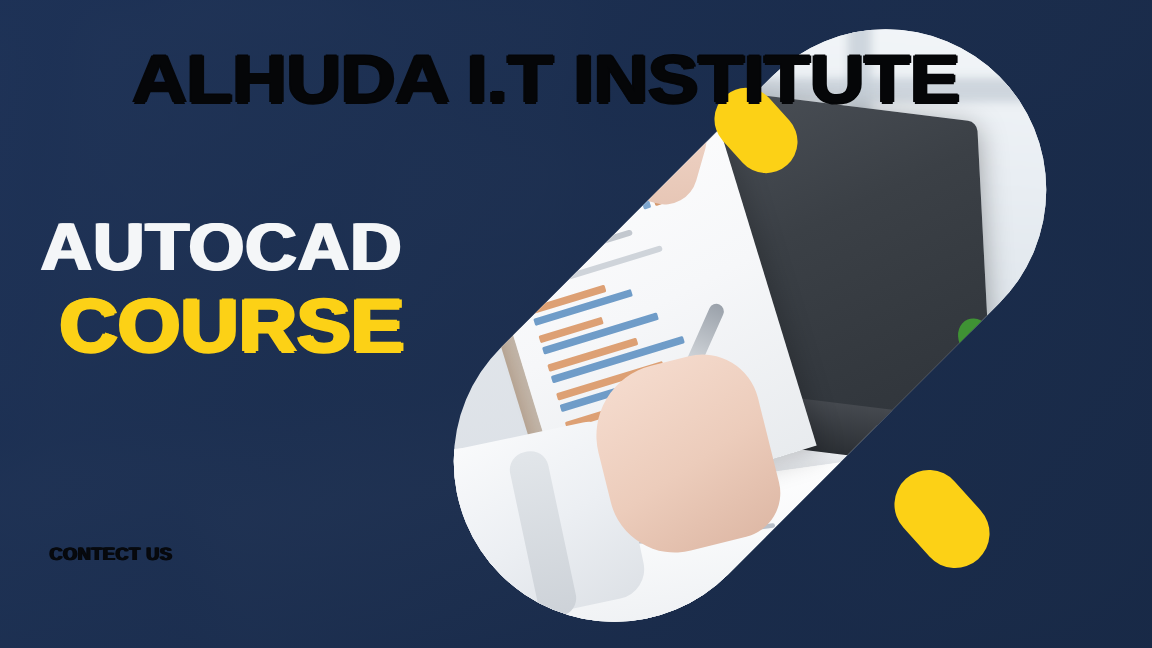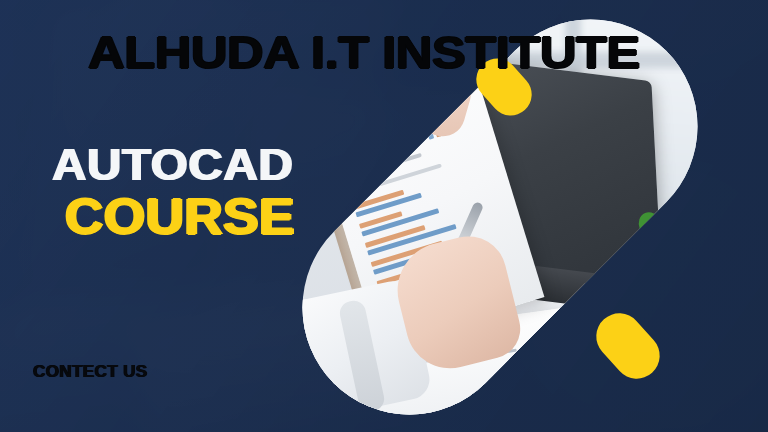--- a/index.html
+++ b/index.html
@@ -333,21 +333,21 @@
     letter-spacing: -0.5px;
     line-height: 1;
     white-space: nowrap;
     transform: scaleX(1.13);
     transform-origin: left center;
     text-shadow: 1px 0 0 #050608, -1px 0 0 #050608, 0 1px 0 #050608, 0 -1px 0 #050608;
   }
 
   .course-block {
     position: absolute;
-    left: 52px;
+    left: 27px;
     top: 142px;
     z-index: 8;
   }
   .line-autocad {
     font-weight: 700;
     font-size: 45px;
     line-height: 1.02;
     letter-spacing: 0.5px;
     color: #f4f6f8;
     white-space: nowrap;
@@ -372,21 +372,21 @@
   .contact-row {
     position: absolute;
     left: 33px;
     top: 362px;
     z-index: 8;
     display: flex;
     align-items: center;
     gap: 26px;
     color: #07090d;
     font-weight: 700;
-    font-size: 17px;
+    font-size: 12px;
     letter-spacing: 0.4px;
     white-space: nowrap;
     text-shadow: 0.7px 0 0 #07090d, -0.7px 0 0 #07090d;
   }
 </style>
 </head>
 <body>
 
 <div id="poster">
 

